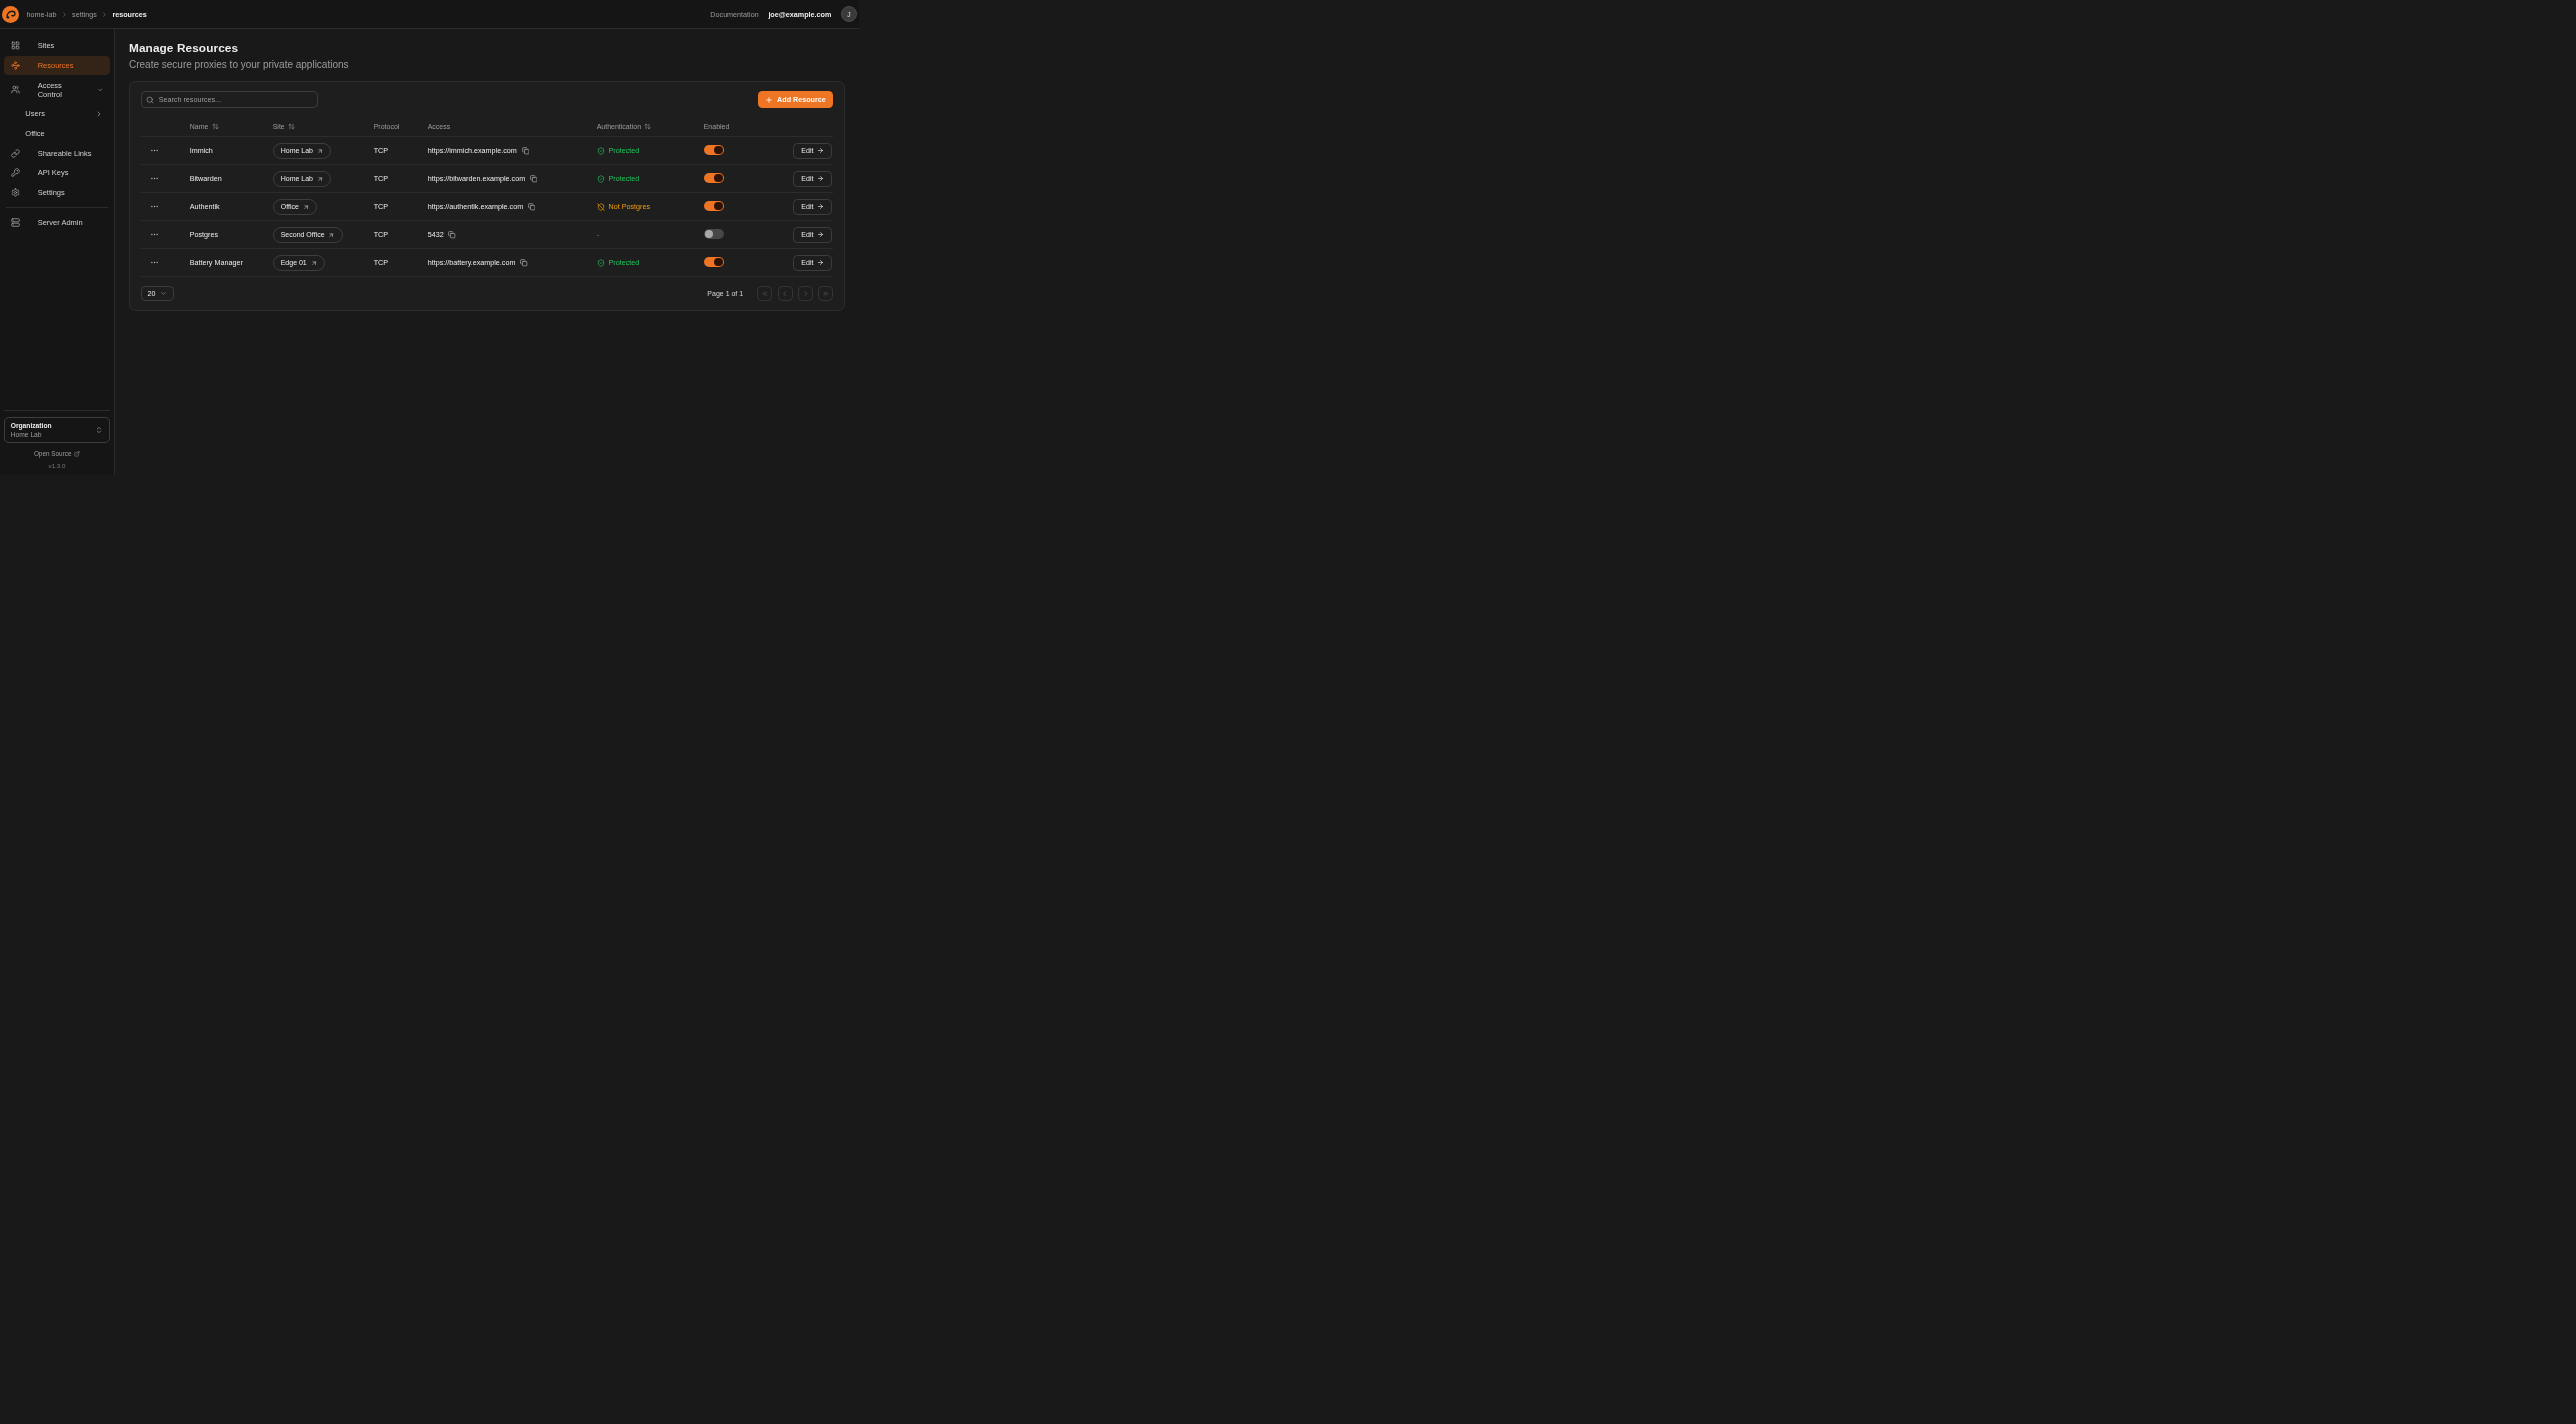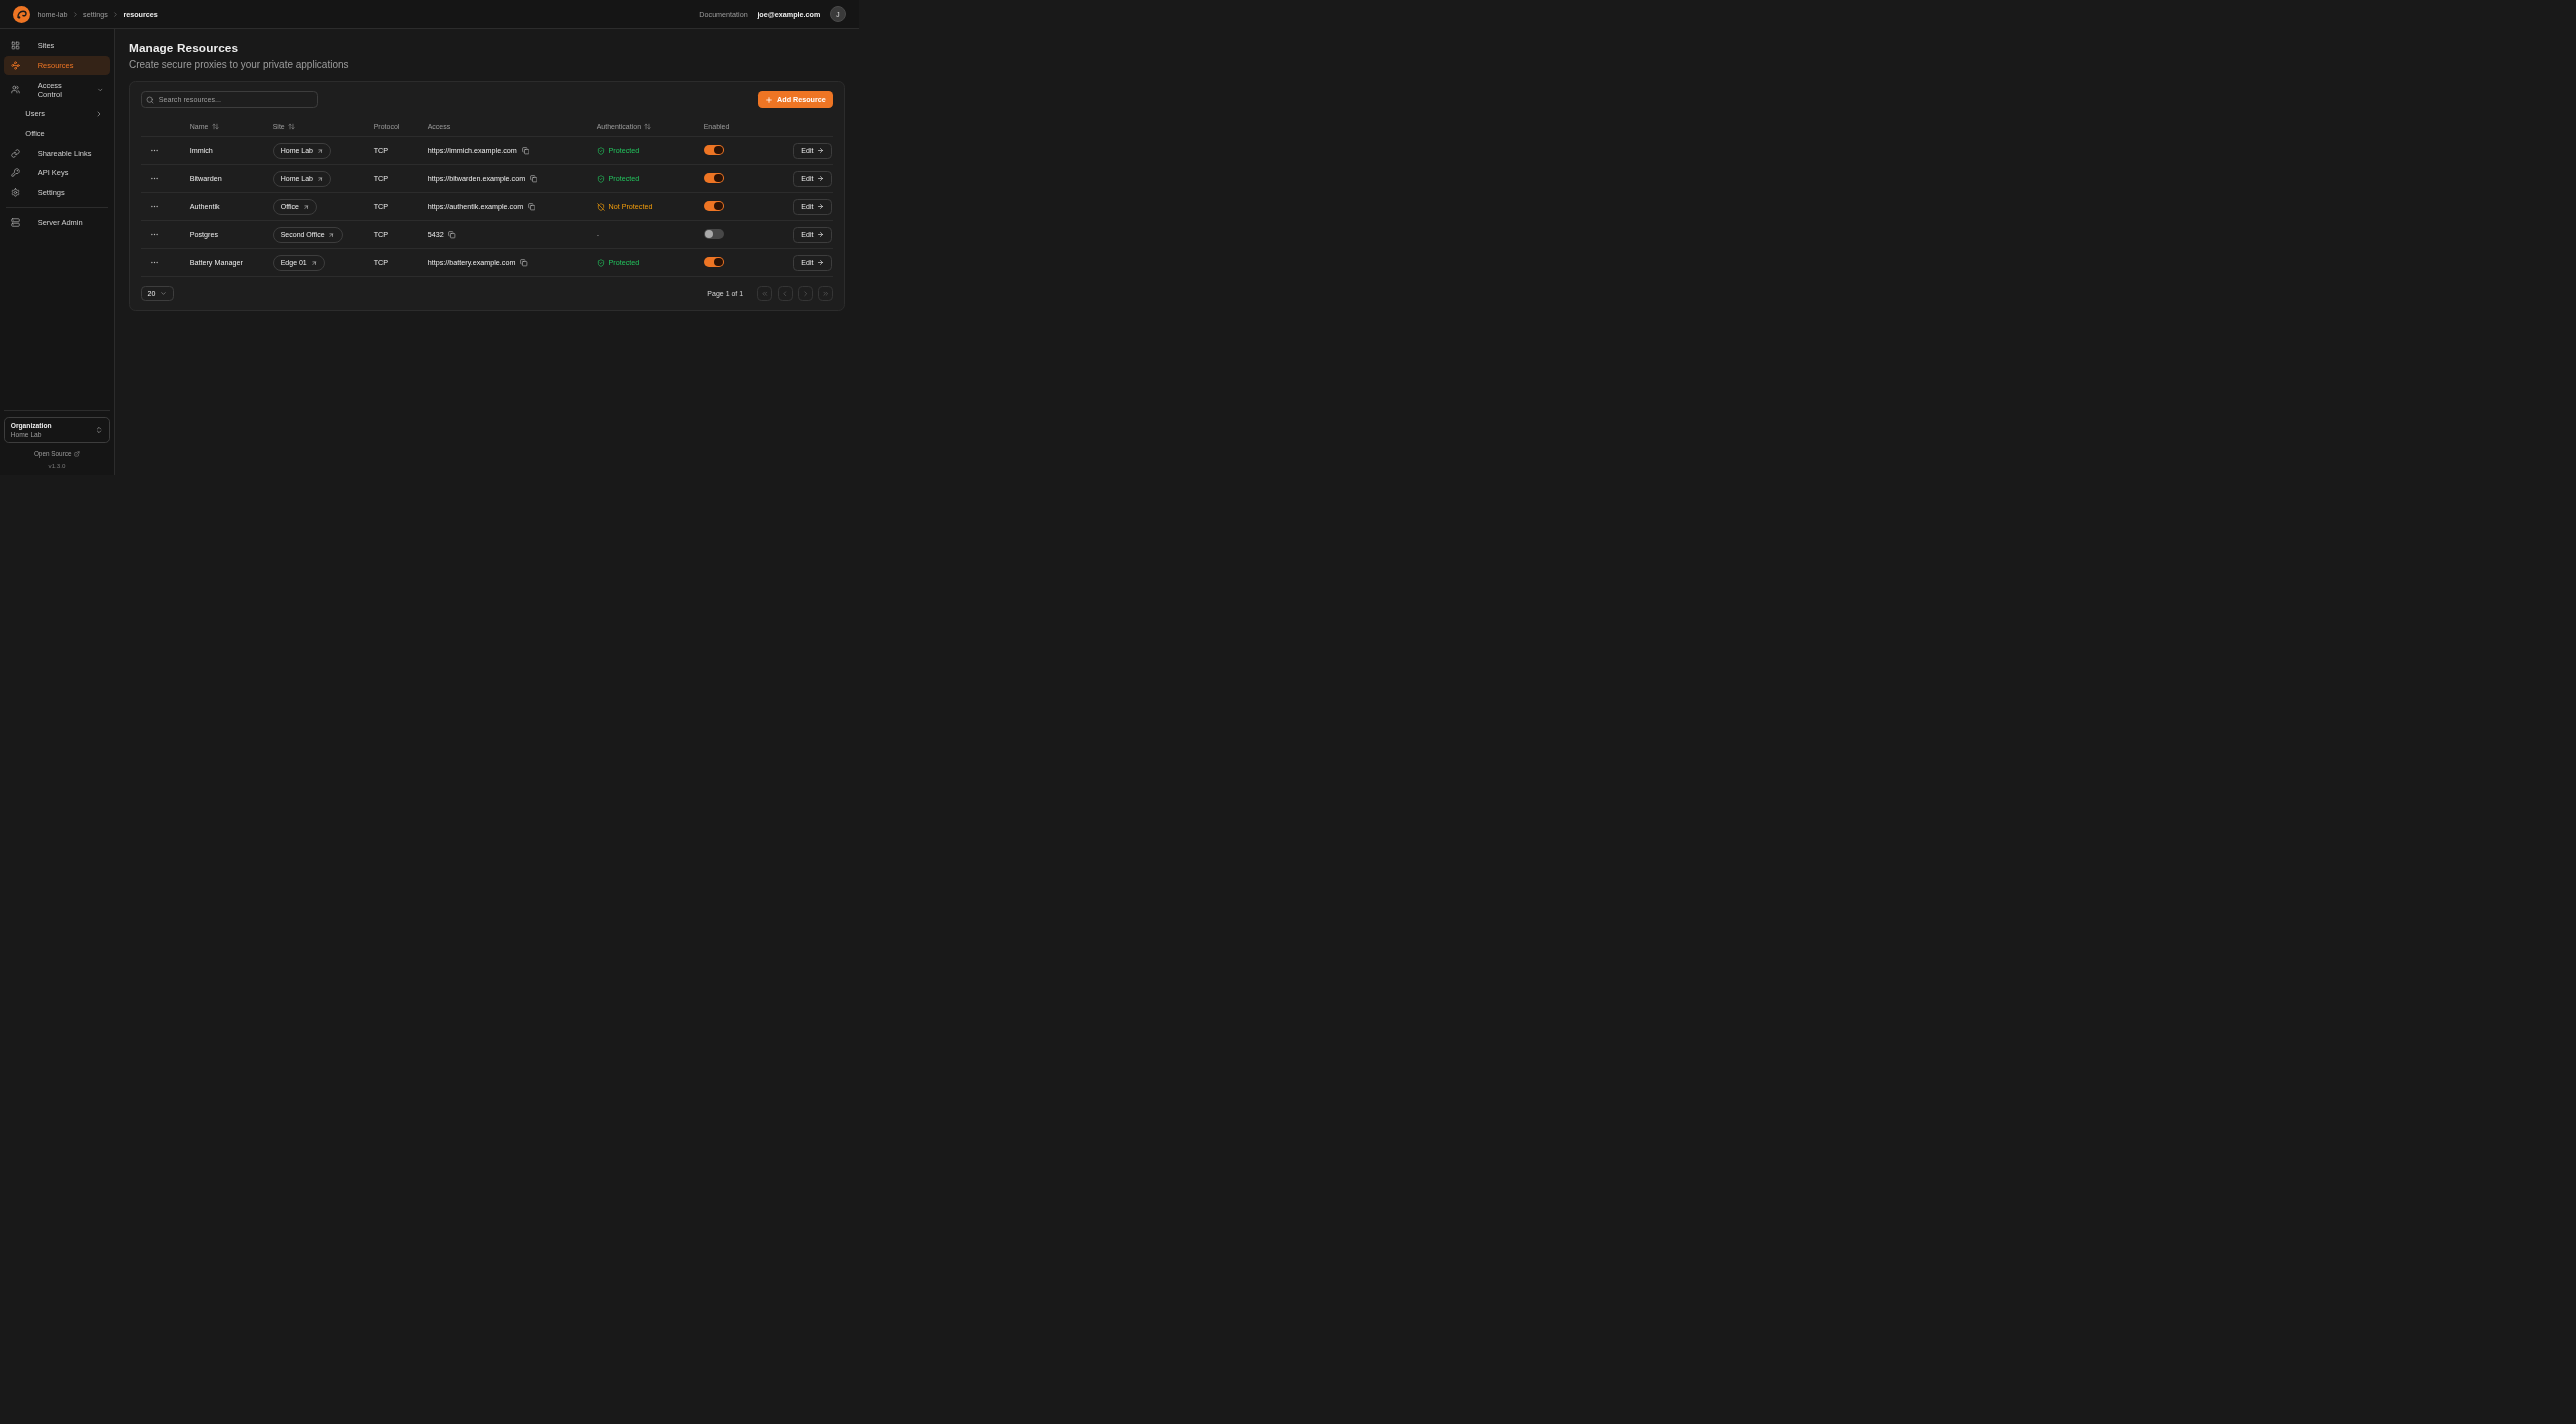--- a/index.html
+++ b/index.html
@@ -24,21 +24,21 @@
     color:var(--text);
     display:flex;flex-direction:column;
     font-size:7.5px;
   }
   svg{display:block;}
 
   
   .topbar{
     height:29px;flex:0 0 29px;background:var(--bg-top);
     border-bottom:0.5px solid var(--border);
-    display:flex;align-items:center;padding:0 13px;gap:7.5px;
+    display:flex;align-items:center;padding:0 2px;gap:7.5px;
   }
   .logo{width:17px;height:17px;flex:0 0 17px;cursor:pointer;}
   .breadcrumb{display:flex;align-items:center;gap:4.3px;font-size:7.2px;}
   .crumb{color:var(--muted);cursor:pointer;}
   .crumb.current{color:var(--text);font-weight:700;cursor:default;}
   .crumb-sep{color:var(--muted2);}
   .topbar-right{margin-left:auto;display:flex;align-items:center;gap:9.7px;}
   .doc-link{color:var(--muted);font-size:7.2px;cursor:pointer;}
   .user-email{color:var(--text);font-weight:700;font-size:7.2px;}
   .avatar{
@@ -464,21 +464,21 @@
               <rect width="14" height="14" x="8" y="8" rx="2"></rect>
               <path d="M4 16c-1.1 0-2-.9-2-2V4c0-1.1.9-2 2-2h10c1.1 0 2 .9 2 2"></path>
             </svg>
           </span>
         <span class="auth-cell not-protected">
             <svg class="aicon" viewBox="0 0 24 24" fill="none" stroke="currentColor" stroke-width="2" stroke-linecap="round" stroke-linejoin="round">
               <path d="m2 2 20 20"></path>
               <path d="M5 5a1 1 0 0 0-1 1v7c0 5 3.5 7.5 7.67 8.94a1 1 0 0 0 .67.01c2.35-.82 4.48-1.97 5.9-3.71"></path>
               <path d="M9.3 3.65A12.25 12.25 0 0 0 11.24 2.28a1.17 1.17 0 0 1 1.52 0C14.51 3.81 17 5 19 5a1 1 0 0 1 1 1v7c0 .44-.03.86-.08 1.26"></path>
             </svg>
-            <span>Not Protected</span>
+            <span>Not Postgres</span>
           </span>
         <span><button class="toggle on"><span class="knob"></span></button></span>
         <span class="cell-edit"><button class="btn-edit">
               <span>Edit</span>
               <svg class="eicon" viewBox="0 0 24 24" fill="none" stroke="currentColor" stroke-width="2.2" stroke-linecap="round" stroke-linejoin="round">
                 <path d="M5 12h14"></path>
                 <path d="m12 5 7 7-7 7"></path>
               </svg>
             </button></span>
       </div>

